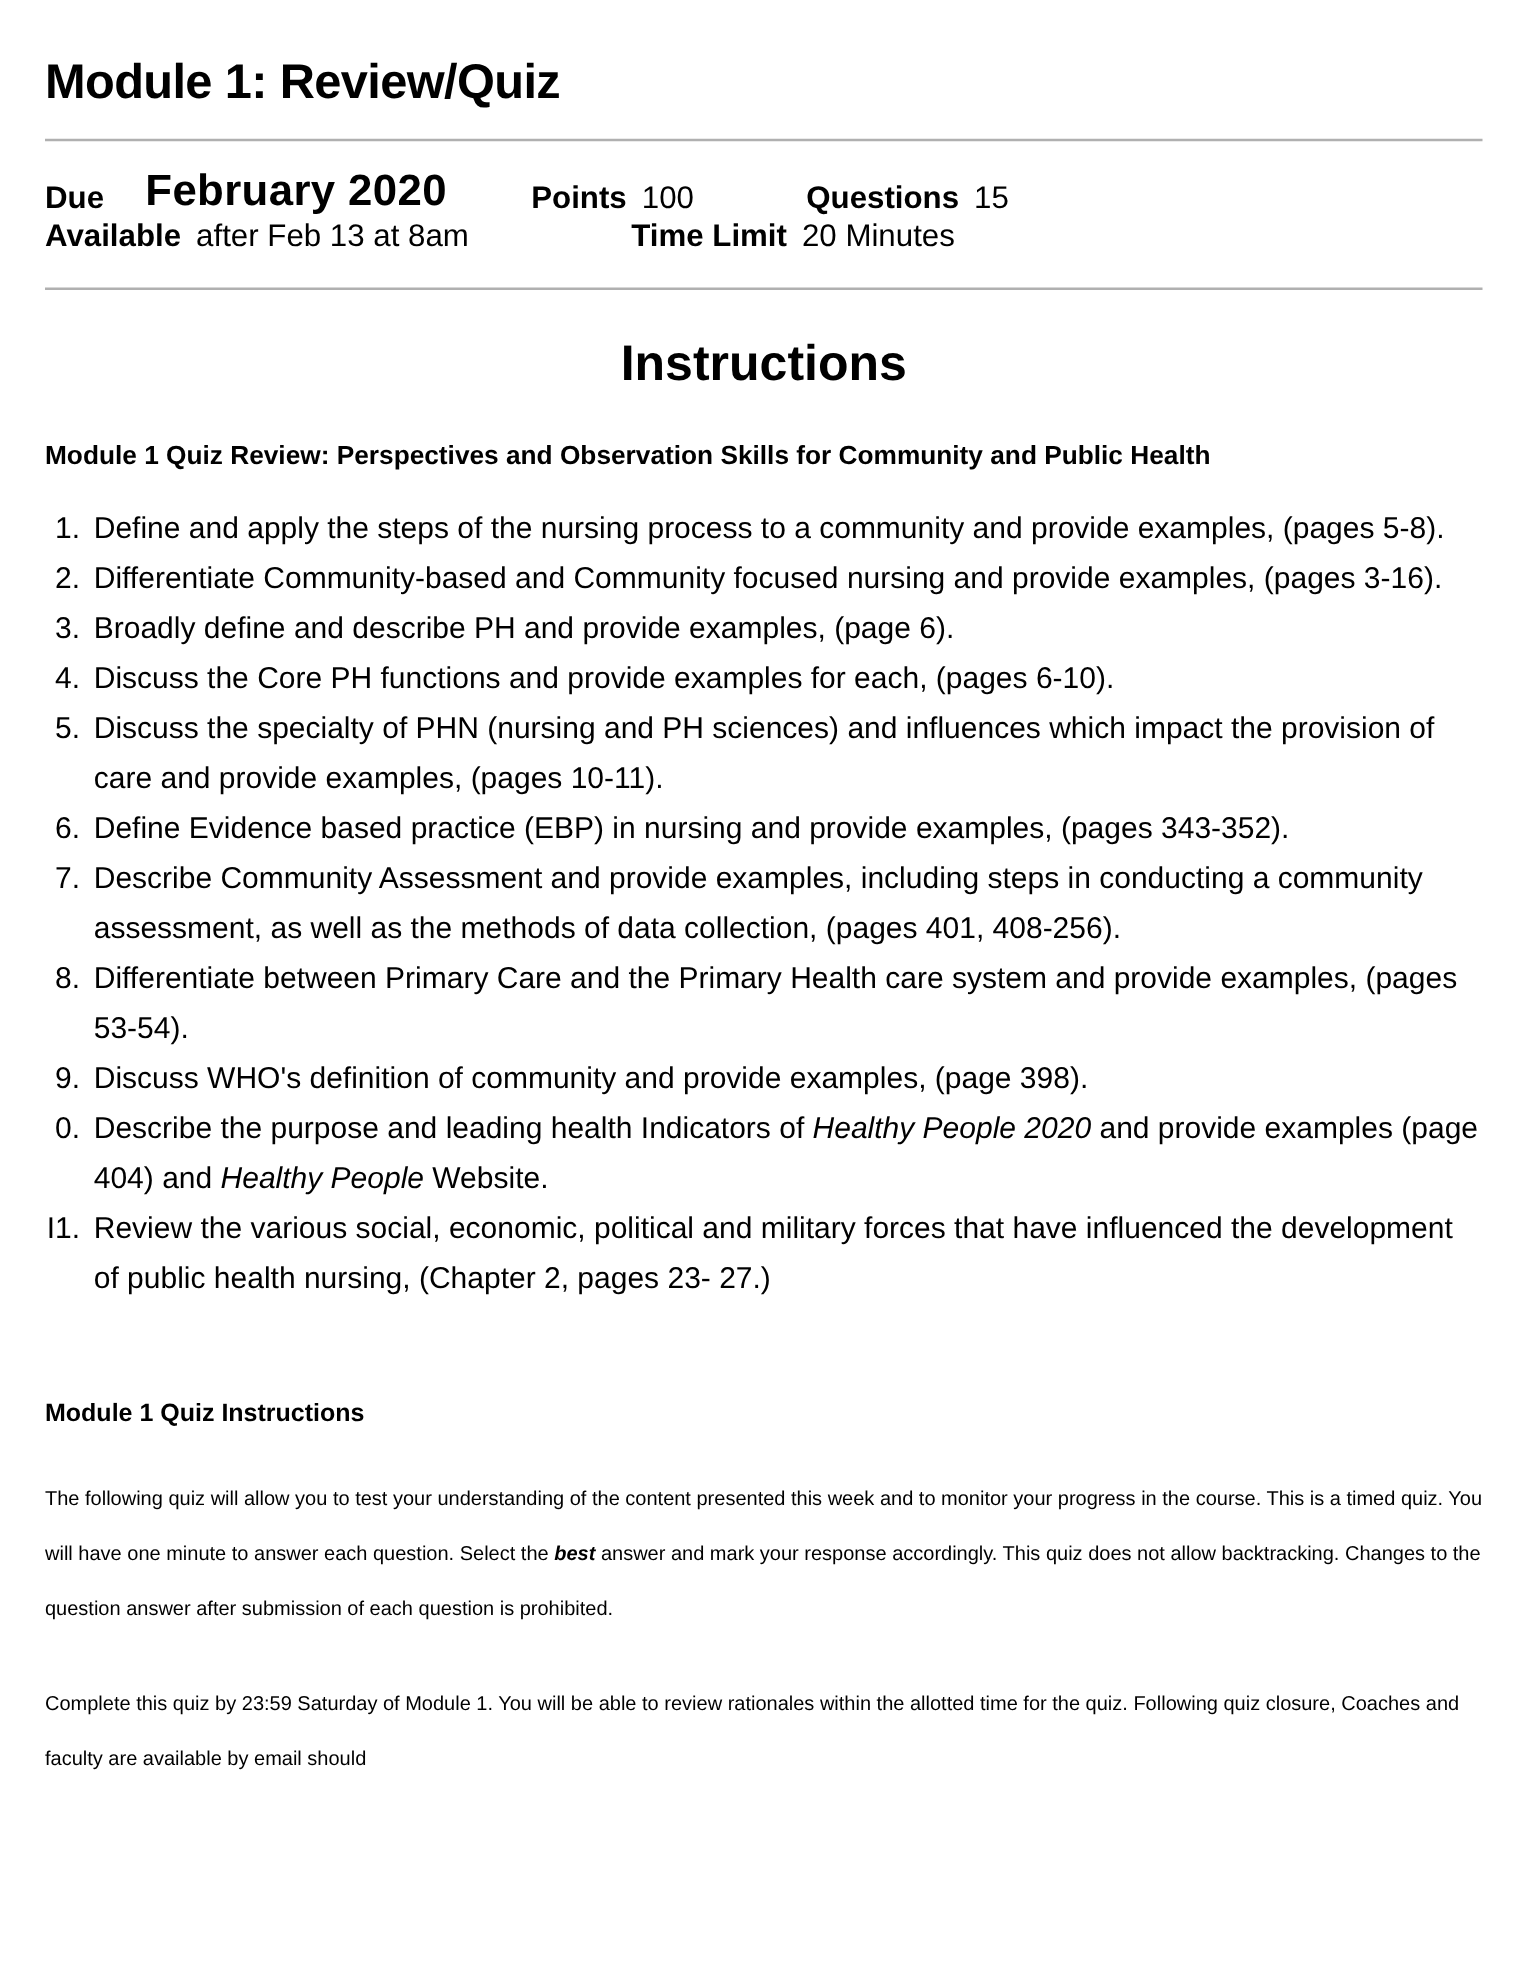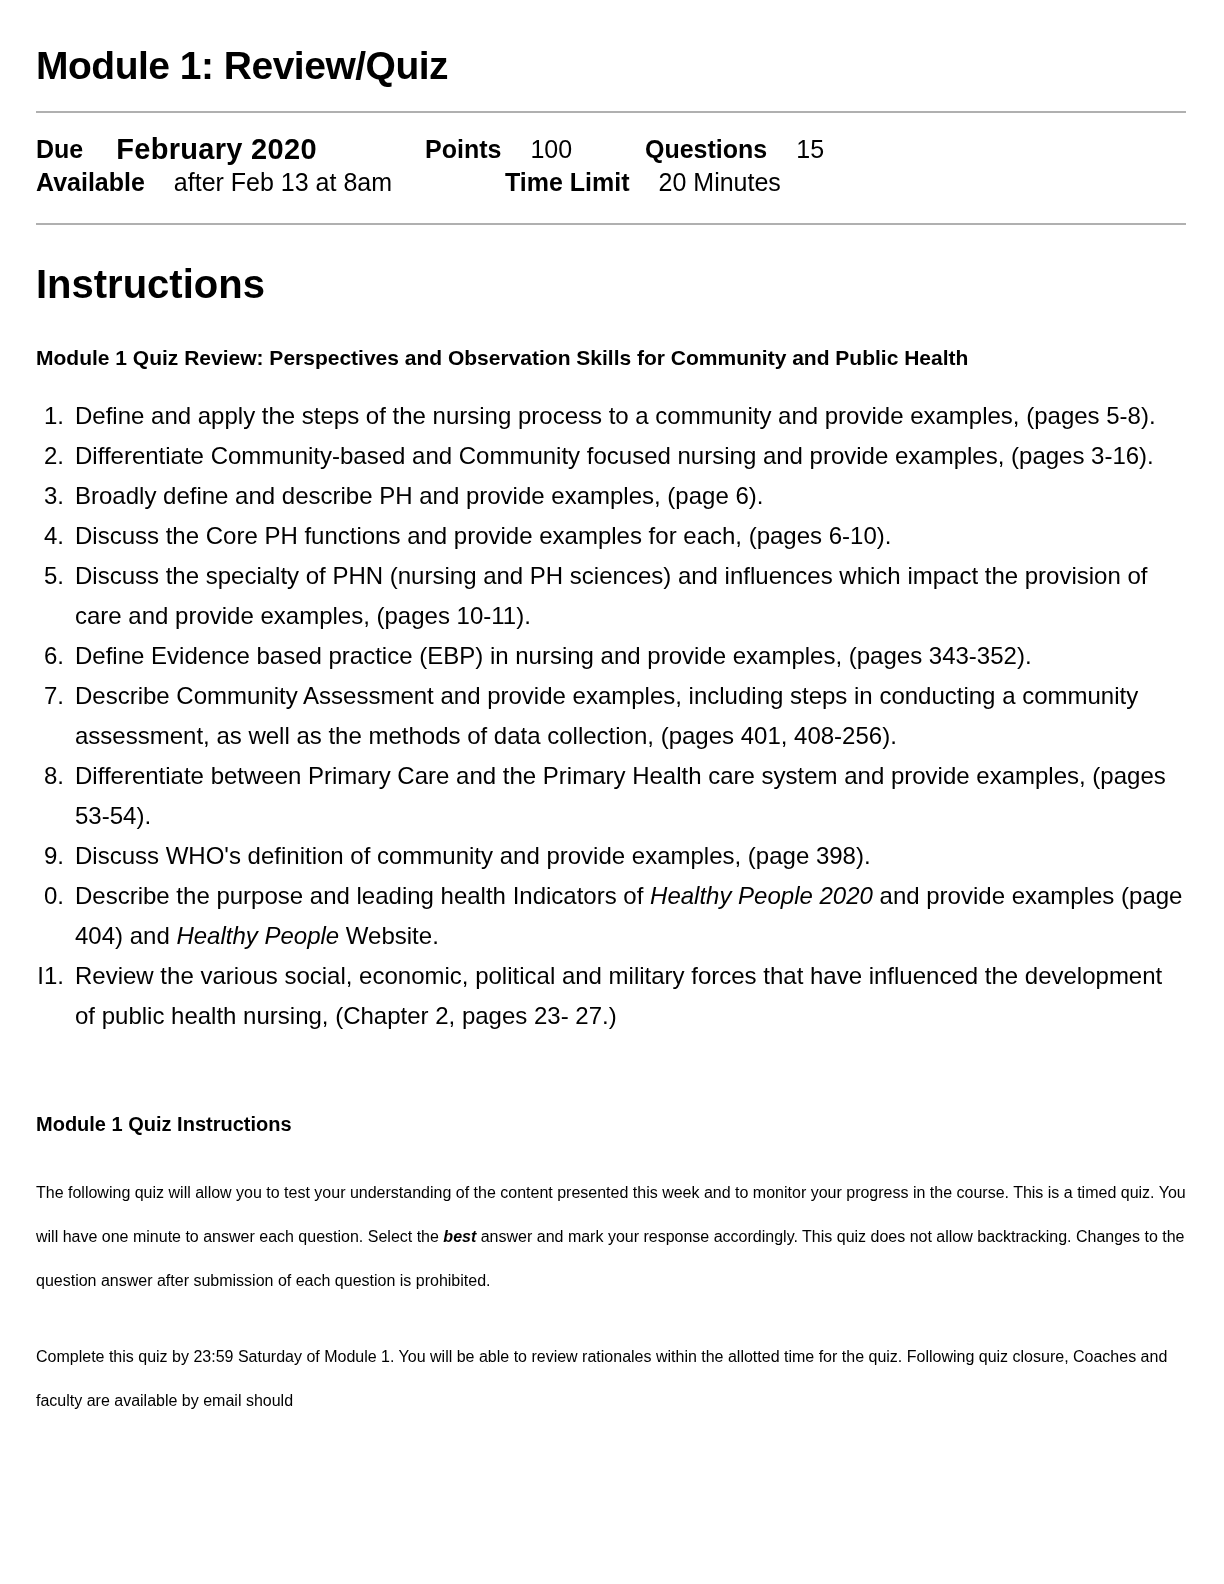--- a/index.html
+++ b/index.html
@@ -35,45 +35,45 @@
   }
   .meta-row {
     display: flex;
     align-items: baseline;
   }
   .meta-row + .meta-row {
     margin-top: 2px;
   }
   .meta-group {
     display: flex;
-    align-items: center;
+    align-items: flex-end;
     white-space: nowrap;
-    gap: 17px;
   }
   .g-due { width: 389px; }
   .g-points { width: 220px; }
   .g-avail { width: 469px; }
   .meta-label {
     font-weight: 700;
   }
   .meta-value {
     font-weight: 400;
     margin-left: 12px;
   }
   .due-value {
     font-weight: 900;
-    font-size: 29px;
-    margin-left: 16px;
+    font-size: 35px;
+    margin-left: 33px;
     letter-spacing: 0.3px;
   }
   .instructions-heading {
     font-size: 40px;
     font-weight: 700;
     line-height: 1.25;
     margin: 34px 0 0 0;
+    text-align: center;
   }
   .review-heading {
     font-size: 21px;
     font-weight: 700;
     line-height: 1.2;
     margin: 36px 0 0 0;
   }
   .objectives {
     list-style: none;
     margin: 26px 0 0 0;

